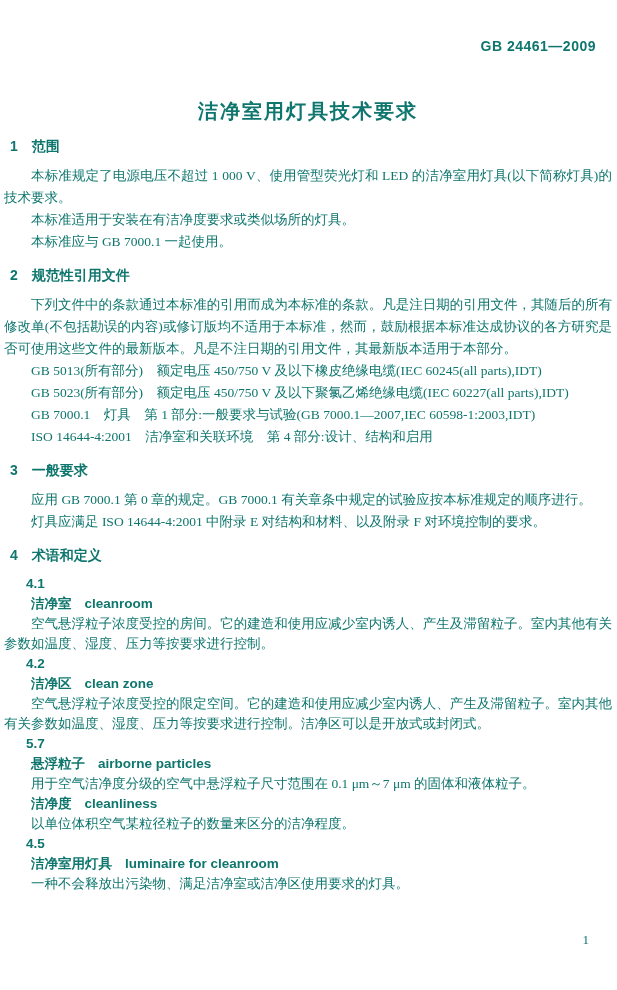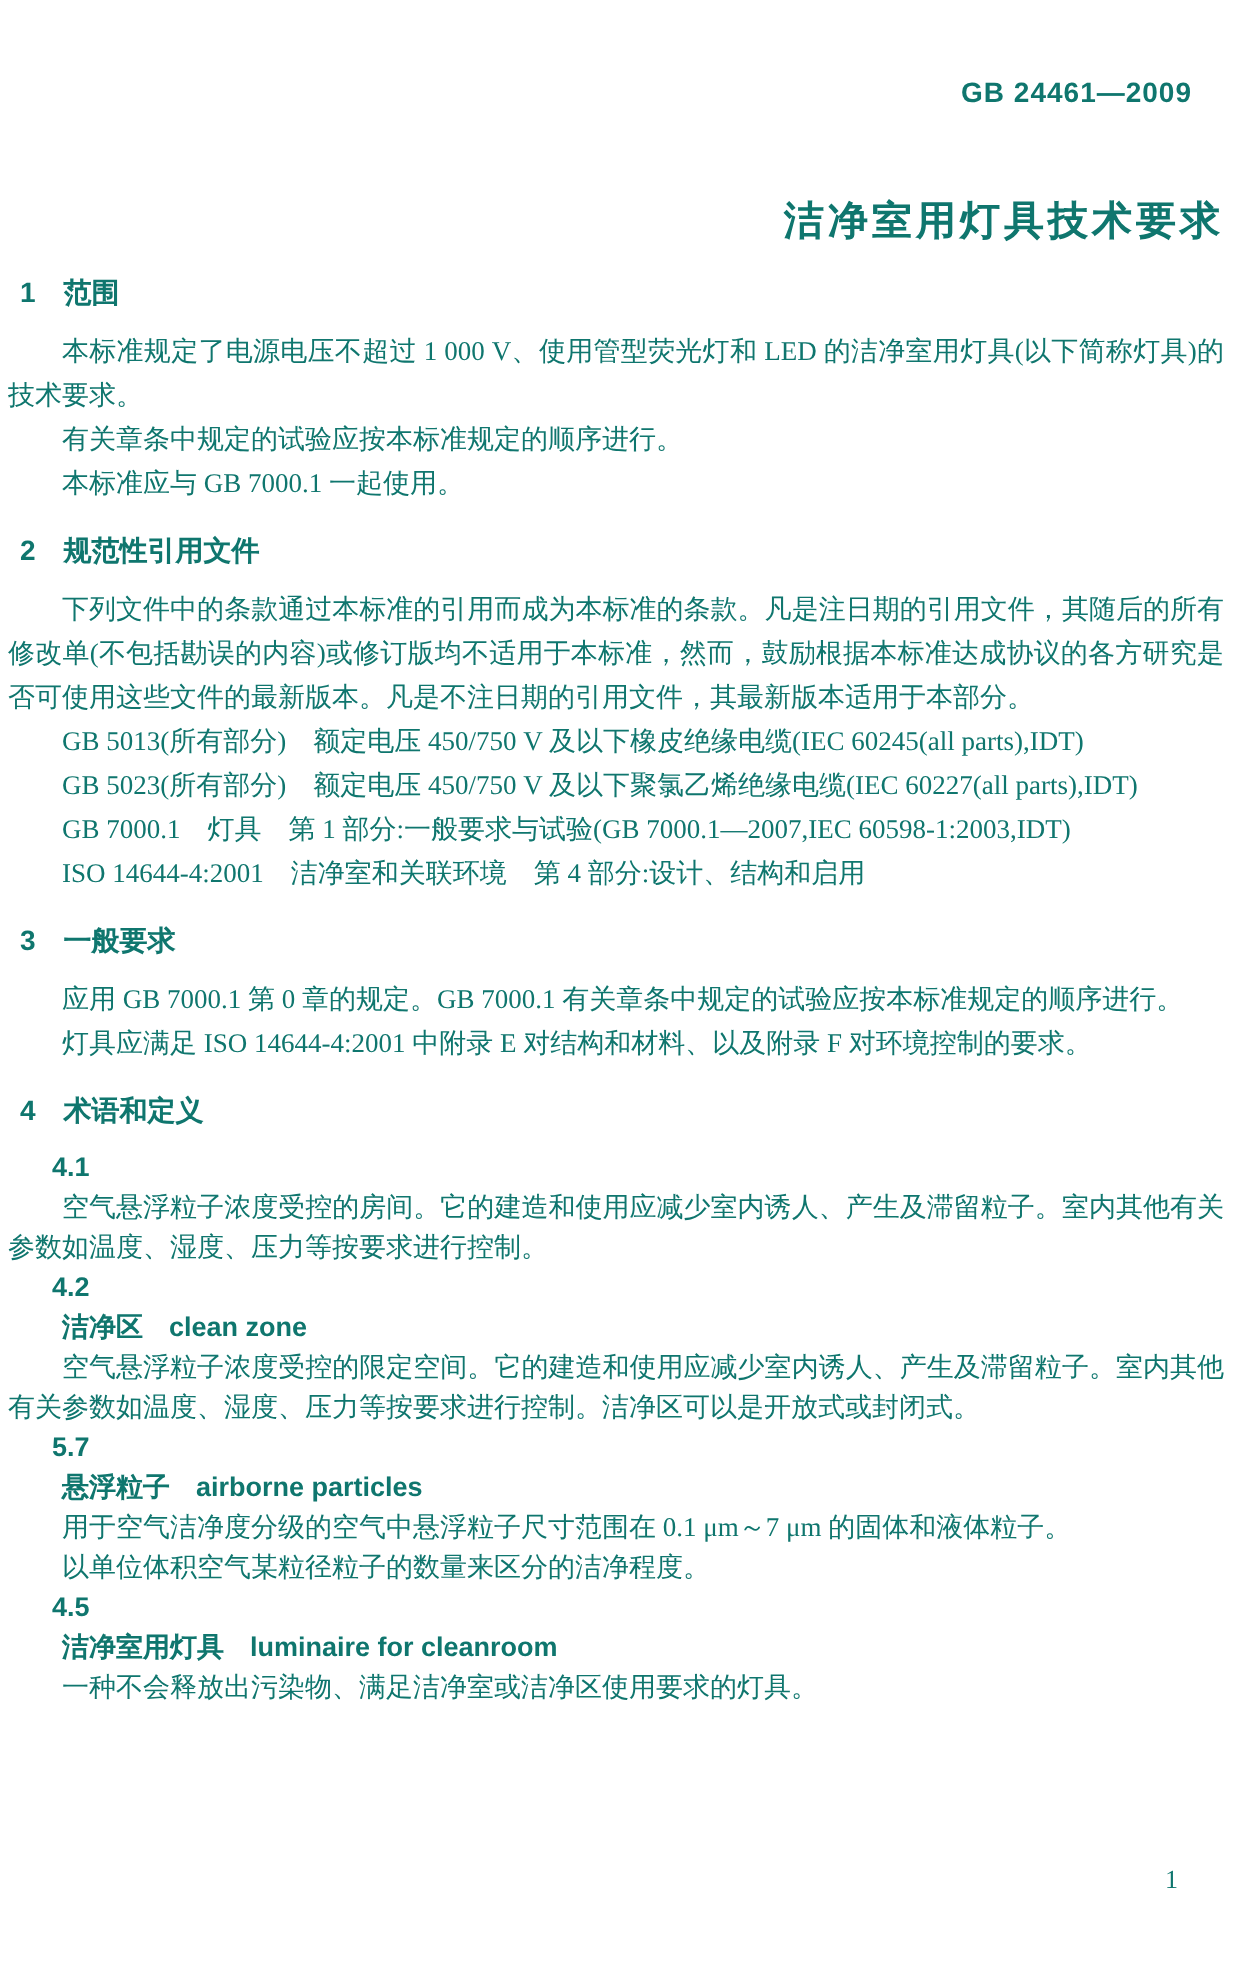--- a/index.html
+++ b/index.html
@@ -25,21 +25,21 @@
     text-align: right;
     padding-right: 16px;
     font-family: "Liberation Sans", "DejaVu Sans", sans-serif;
     font-weight: bold;
     font-size: 14px;
     line-height: 16px;
     letter-spacing: 0.5px;
   }
   .doc-title {
     margin: 44px 0 0 0;
-    text-align: right;
+    text-align: center;
     font-family: "Liberation Sans", "DejaVu Sans", sans-serif;
     font-weight: bold;
     font-size: 20px;
     line-height: 26px;
     letter-spacing: 2px;
   }
   .clause-heading {
     margin: 13px 0 10px 0;
     font-family: "Liberation Sans", "DejaVu Sans", sans-serif;
     font-weight: bold;
@@ -95,21 +95,21 @@
 <div class="page">
 
   <div class="doc-header">GB 24461—2009</div>
 
   <h1 class="doc-title">洁净室用灯具技术要求</h1>
 
   <div class="clause-heading">
     <span class="clause-num">1</span><span>范围</span>
   </div>
   <p class="para">本标准规定了电源电压不超过 1 000 V、使用管型荧光灯和 LED 的洁净室用灯具(以下简称灯具)的技术要求。</p>
-  <p class="para">有关章条中规定的试验应按本标准规定的顺序进行。</p>
+  <p class="para">本标准适用于安装在有洁净度要求或类似场所的灯具。</p>
   <p class="para">本标准应与 GB 7000.1 一起使用。</p>
 
   <div class="clause-heading">
     <span class="clause-num">2</span><span>规范性引用文件</span>
   </div>
   <p class="para">下列文件中的条款通过本标准的引用而成为本标准的条款。凡是注日期的引用文件，其随后的所有修改单(不包括勘误的内容)或修订版均不适用于本标准，然而，鼓励根据本标准达成协议的各方研究是否可使用这些文件的最新版本。凡是不注日期的引用文件，其最新版本适用于本部分。</p>
   <div class="refs">
     <p class="para">GB 5013(所有部分)　额定电压 450/750 V 及以下橡皮绝缘电缆(IEC 60245(all parts),IDT)</p>
     <p class="para">GB 5023(所有部分)　额定电压 450/750 V 及以下聚氯乙烯绝缘电缆(IEC 60227(all parts),IDT)</p>
     <p class="para">GB 7000.1　灯具　第 1 部分:一般要求与试验(GB 7000.1—2007,IEC 60598-1:2003,IDT)</p>
@@ -122,34 +122,40 @@
   <p class="para">应用 GB 7000.1 第 0 章的规定。GB 7000.1 有关章条中规定的试验应按本标准规定的顺序进行。</p>
   <p class="para">灯具应满足 ISO 14644-4:2001 中附录 E 对结构和材料、以及附录 F 对环境控制的要求。</p>
 
   <div class="clause-heading">
     <span class="clause-num">4</span><span>术语和定义</span>
   </div>
 
   <div class="terms-block">
 
     <div class="term-num">4.1</div>
+    <div class="term-line">
+      <span>洁净室</span><span class="term-en">cleanroom</span>
+    </div>
     <p class="term-def">空气悬浮粒子浓度受控的房间。它的建造和使用应减少室内诱人、产生及滞留粒子。室内其他有关参数如温度、湿度、压力等按要求进行控制。</p>
 
     <div class="term-num">4.2</div>
     <div class="term-line">
       <span>洁净区</span><span class="term-en">clean zone</span>
     </div>
     <p class="term-def">空气悬浮粒子浓度受控的限定空间。它的建造和使用应减少室内诱人、产生及滞留粒子。室内其他有关参数如温度、湿度、压力等按要求进行控制。洁净区可以是开放式或封闭式。</p>
 
     <div class="term-num">5.7</div>
     <div class="term-line">
       <span>悬浮粒子</span><span class="term-en">airborne particles</span>
     </div>
     <p class="term-def">用于空气洁净度分级的空气中悬浮粒子尺寸范围在 0.1 μm～7 μm 的固体和液体粒子。</p>
 
+    <div class="term-line">
+      <span>洁净度</span><span class="term-en">cleanliness</span>
+    </div>
     <p class="term-def">以单位体积空气某粒径粒子的数量来区分的洁净程度。</p>
 
     <div class="term-num">4.5</div>
     <div class="term-line">
       <span>洁净室用灯具</span><span class="term-en">luminaire for cleanroom</span>
     </div>
     <p class="term-def">一种不会释放出污染物、满足洁净室或洁净区使用要求的灯具。</p>
 
   </div>
 

